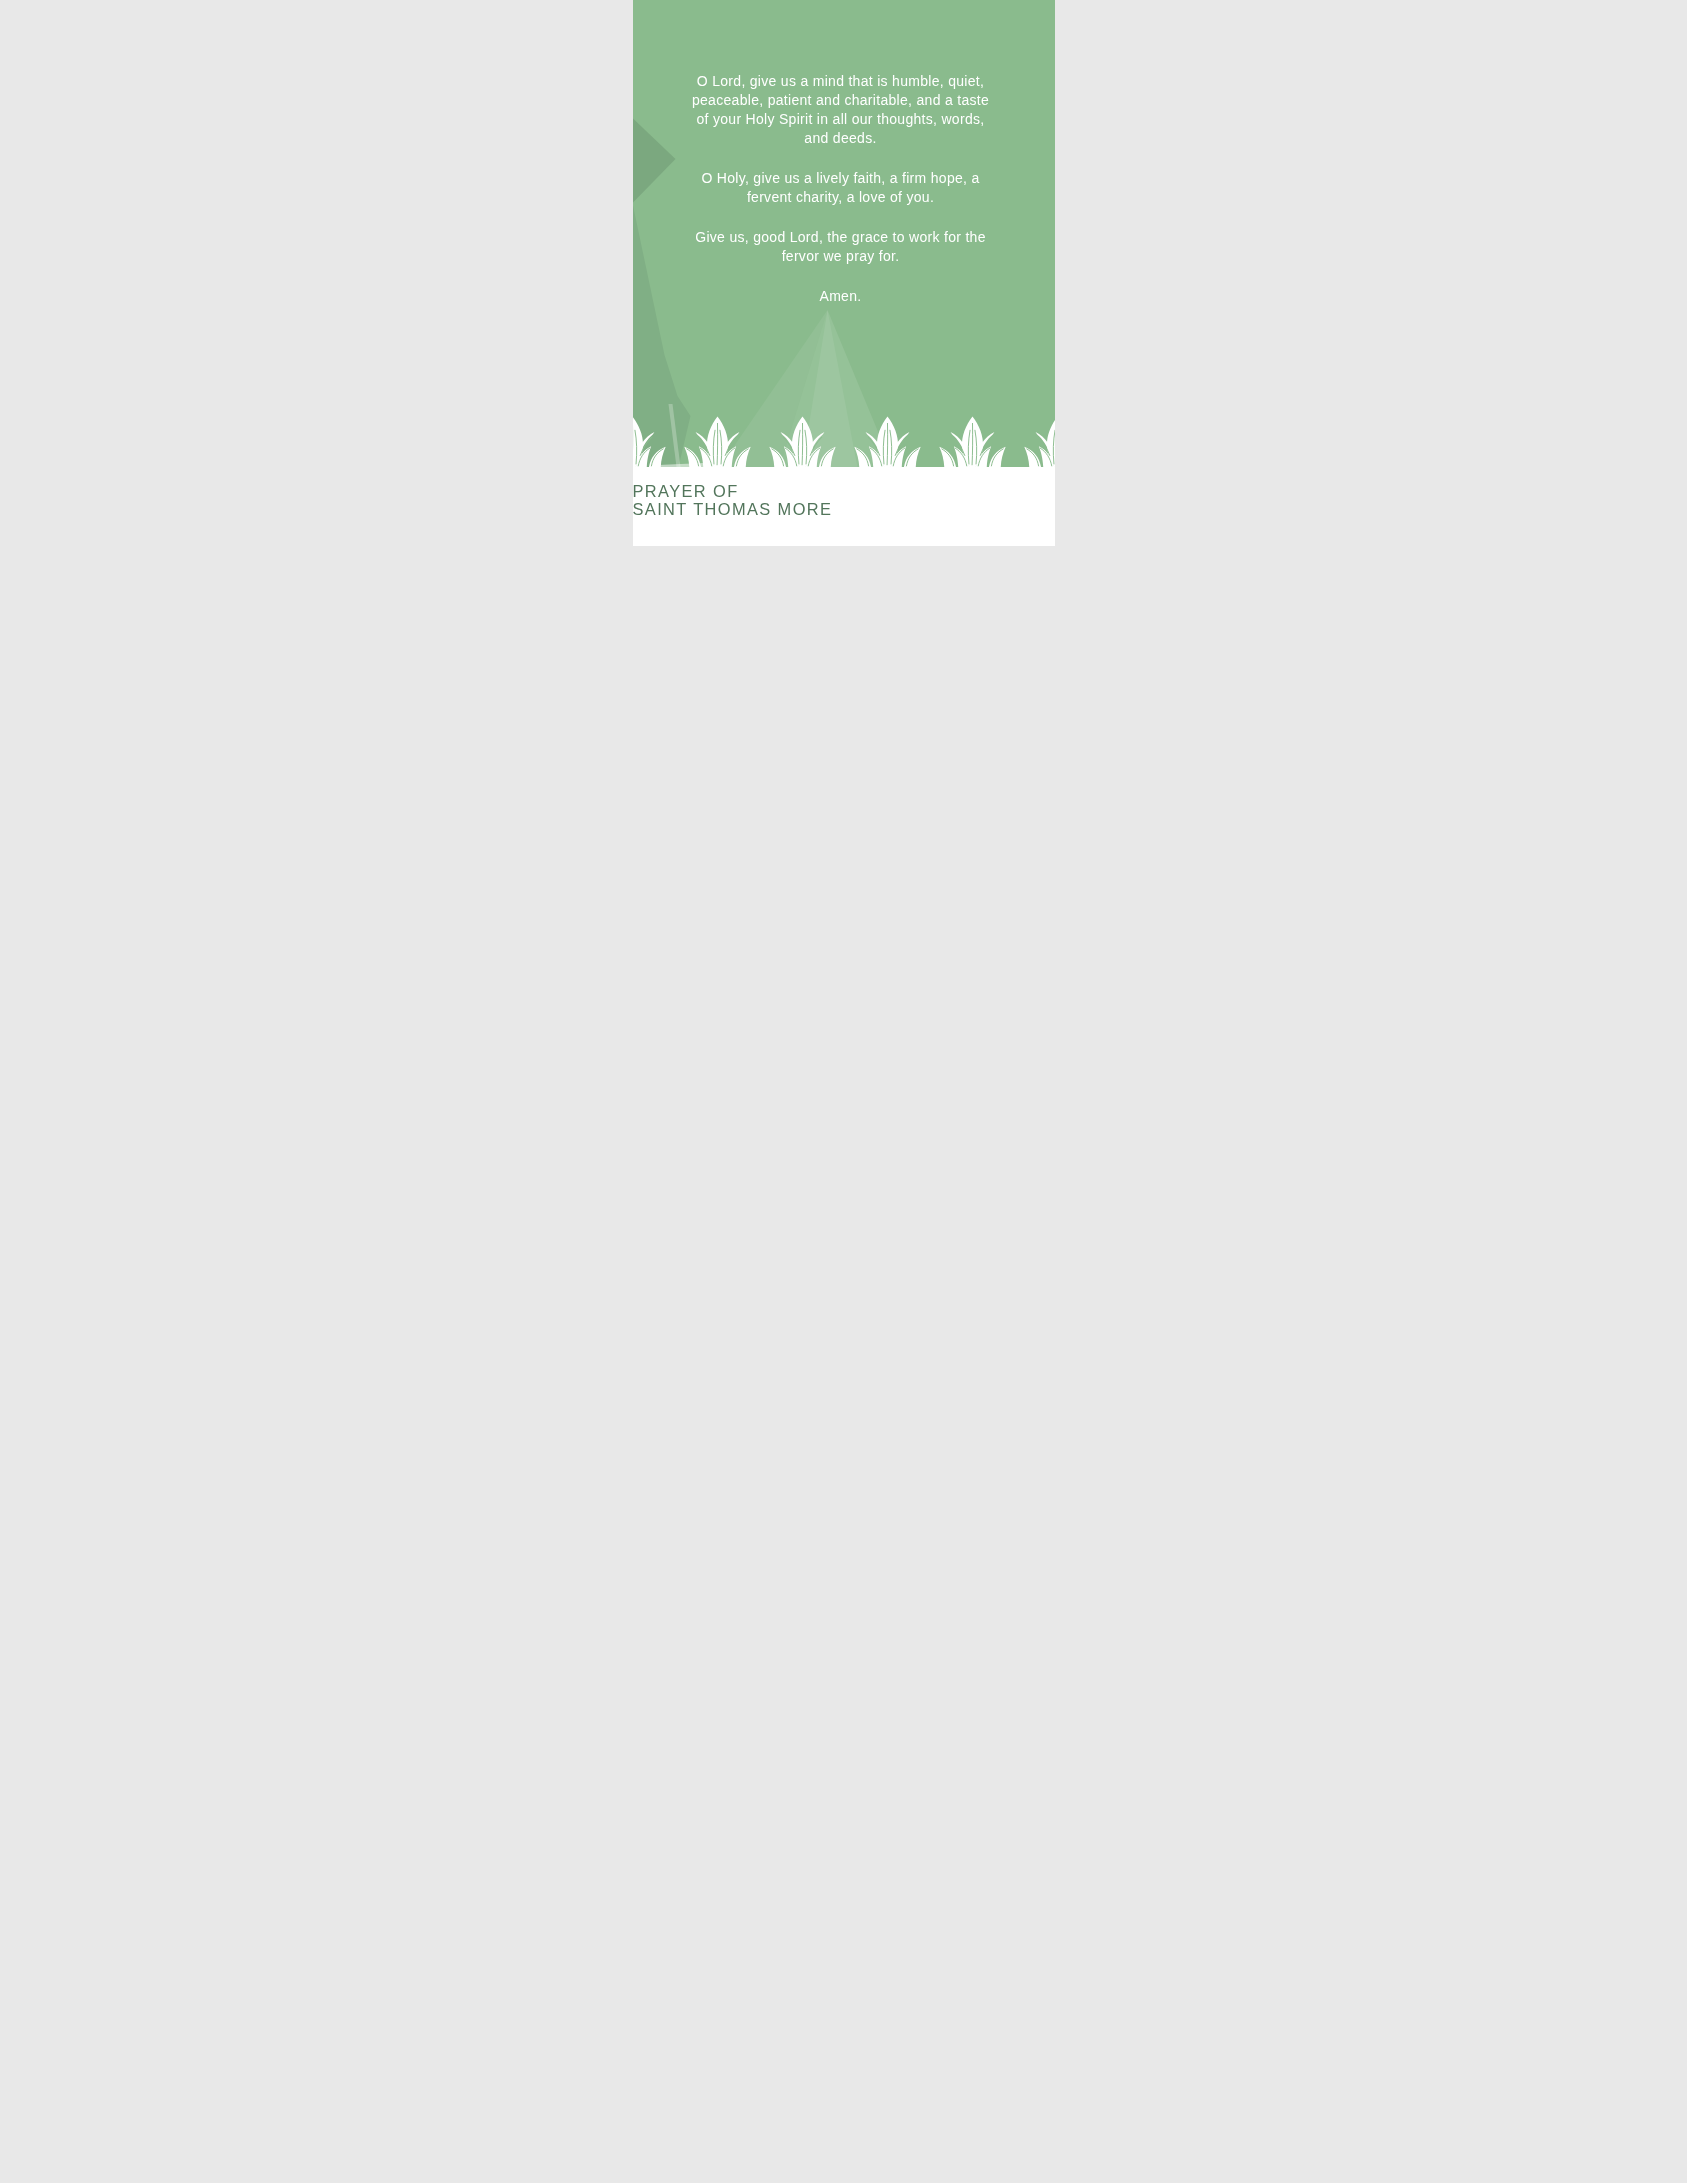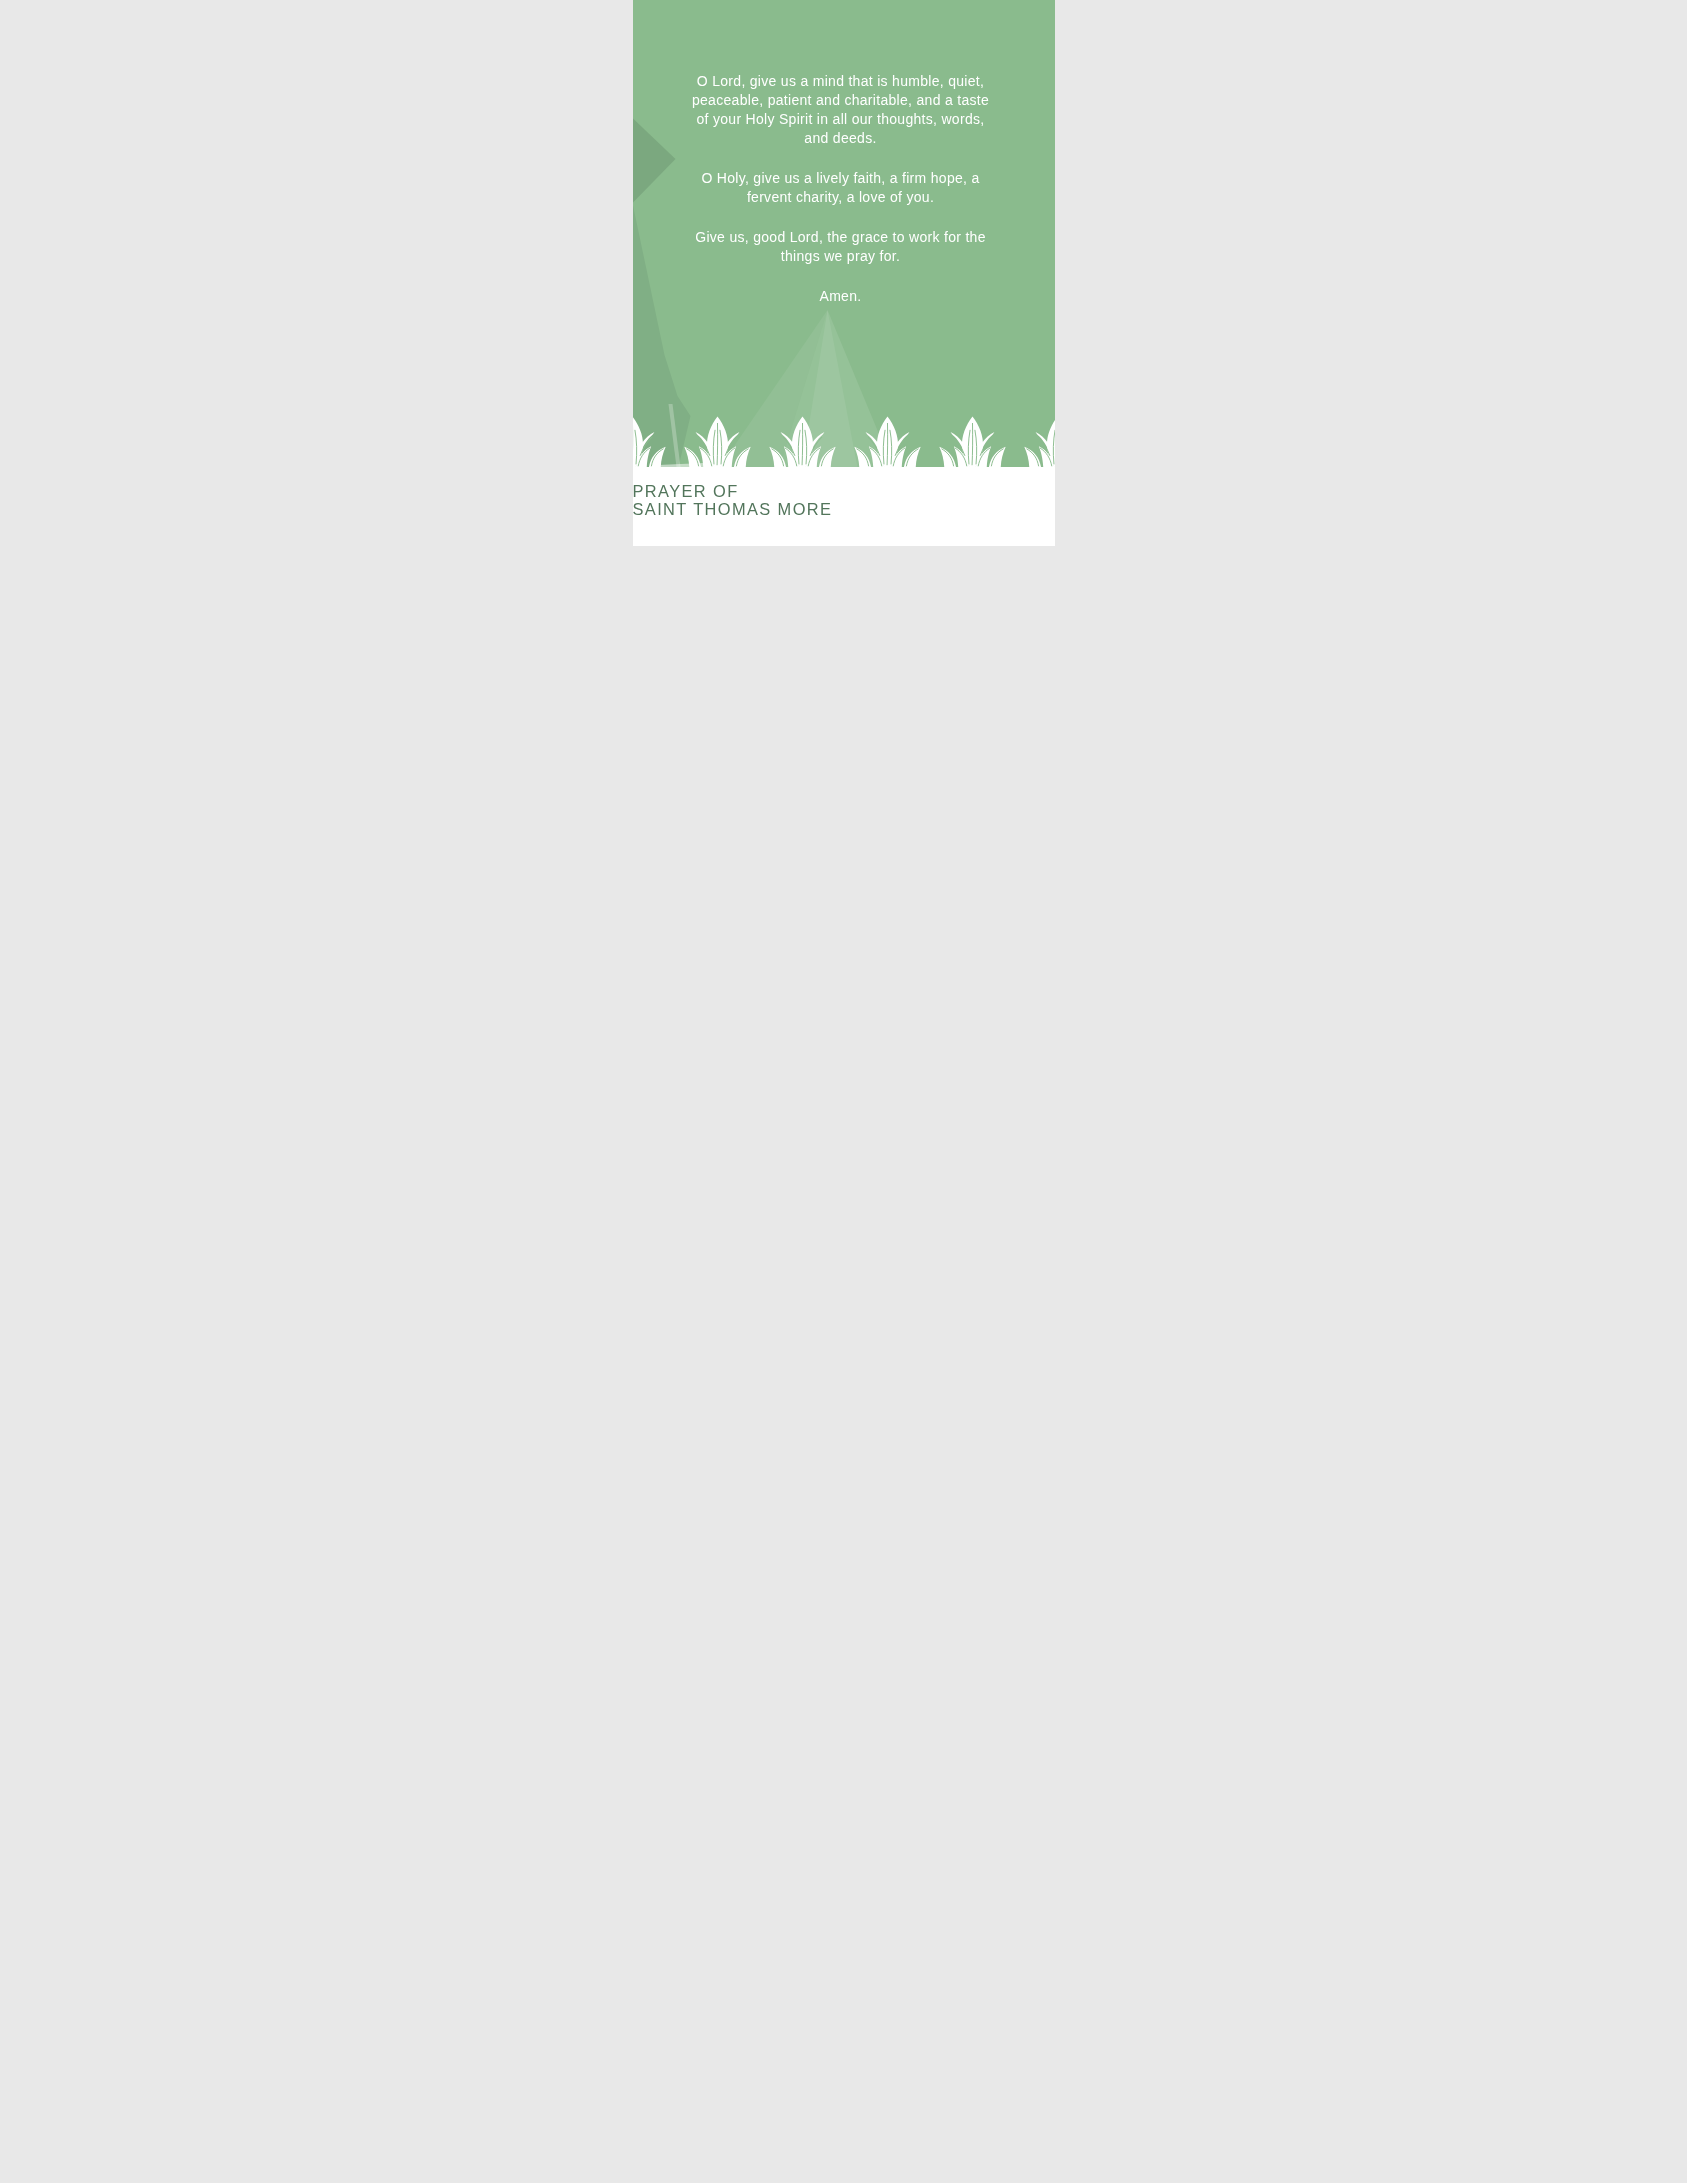--- a/index.html
+++ b/index.html
@@ -70,21 +70,21 @@
   <div class="bg-shape band-wedge"></div>
 
   <div class="prayer-text">
     <p>O Lord, give us a mind that is humble, quiet,
 peaceable, patient and charitable, and a taste
 of your Holy Spirit in all our thoughts, words,
 and deeds.</p>
     <p>O Holy, give us a lively faith, a firm hope, a
 fervent charity, a love of you.</p>
     <p>Give us, good Lord, the grace to work for the
-things we pray for.</p>
+fervor we pray for.</p>
     <p class="amen">Amen.</p>
   </div>
 
   <div class="bottom-band"></div>
 
   <div class="border-row">
 
     <svg viewBox="0 0 620 372" xmlns="http://www.w3.org/2000/svg">
       <g fill="#ffffff" stroke="none">
         <path d="M310,4 C358,66 392,148 386,222 C381,292 352,338 334,372 L286,372 C268,338 239,292 234,222 C228,148 262,66 310,4 Z"></path>

